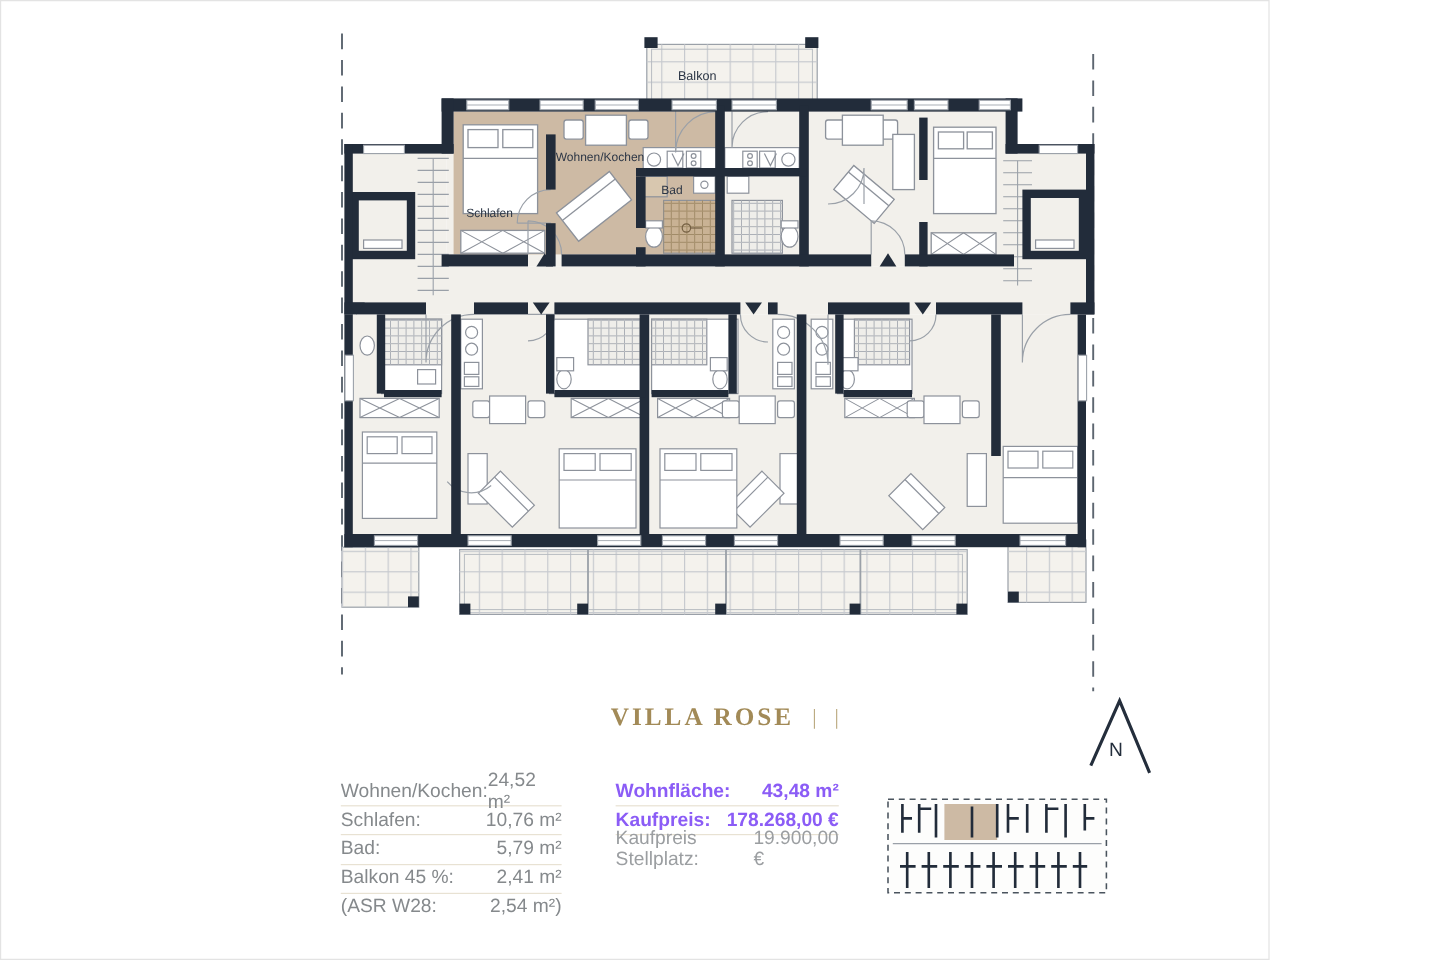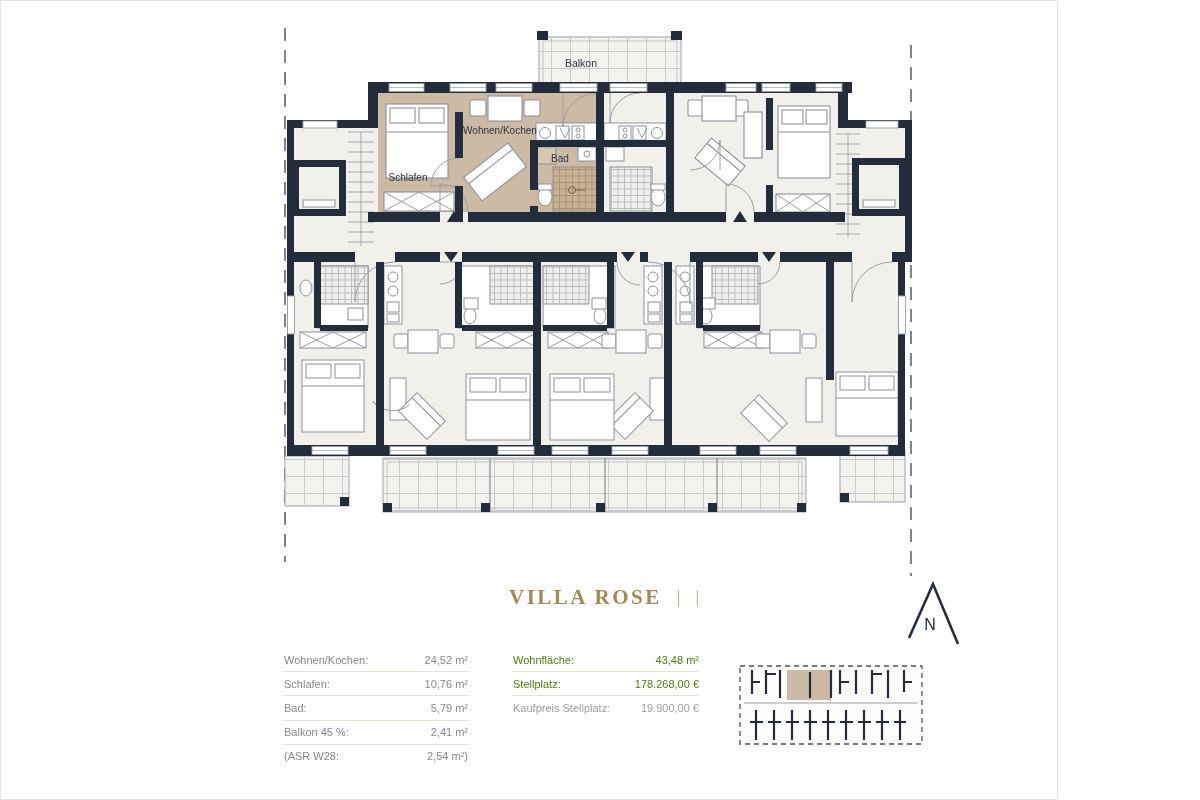--- a/index.html
+++ b/index.html
@@ -5,26 +5,26 @@
   html,body{margin:0;padding:0;background:#fff;}
   #stage{position:relative;width:1058px;height:800px;background:#ffffff;overflow:hidden;
          font-family:"Liberation Sans",sans-serif;box-shadow:inset 0 0 0 1px #e3e3e3;}
   svg text{font-family:"Liberation Sans",sans-serif;}
   
   #title{position:absolute;left:0;top:585px;width:1208px;display:flex;justify-content:center;
          align-items:center;gap:15px;color:#a28a57;font-family:"Liberation Serif",serif;
          font-size:21px;font-weight:bold;letter-spacing:2.5px;}
   #title .sep{font-weight:400;color:#b9a87d;font-size:18px;letter-spacing:0;}
   
-  .datatable{position:absolute;font-size:11px;}
+  .datatable{position:absolute;font-size:16px;}
   .datatable .row{display:flex;justify-content:space-between;align-items:center;height:23.2px;}
   .datatable .row.lined{border-bottom:1px solid #e8e2d3;}
   #area-table{left:284px;top:648px;width:184px;color:#85898c;}
   #price-table{left:513px;top:648px;width:186px;color:#9b9ea1;}
-  #price-table .row.strong{color:#4d7c0f;font-weight:normal;justify-content:space-between;}
+  #price-table .row.strong{color:#8b5cf6;font-weight:bold;justify-content:space-between;}
 </style>
 </head>
 <body>
 
 <div id="stage">
 
 <svg width="1200" height="800" viewBox="0 0 1200 800">
   <defs>
     <pattern id="balc" width="19" height="17" patternUnits="userSpaceOnUse">
       <path d="M19 .5H.5V17" fill="none" stroke="#c7cacf" stroke-width="1"></path>
@@ -432,21 +432,21 @@
   </div>
 </div>
 
 
 <div id="price-table" class="datatable">
   <div class="row lined strong">
     <span>Wohnfläche:</span>
     <span>43,48 m²</span>
   </div>
   <div class="row lined strong">
-    <span>Stellplatz:</span>
+    <span>Kaufpreis:</span>
     <span>178.268,00 €</span>
   </div>
   <div class="row">
     <span>Kaufpreis Stellplatz:</span>
     <span>19.900,00 €</span>
   </div>
 </div>
 
 </div>
 

